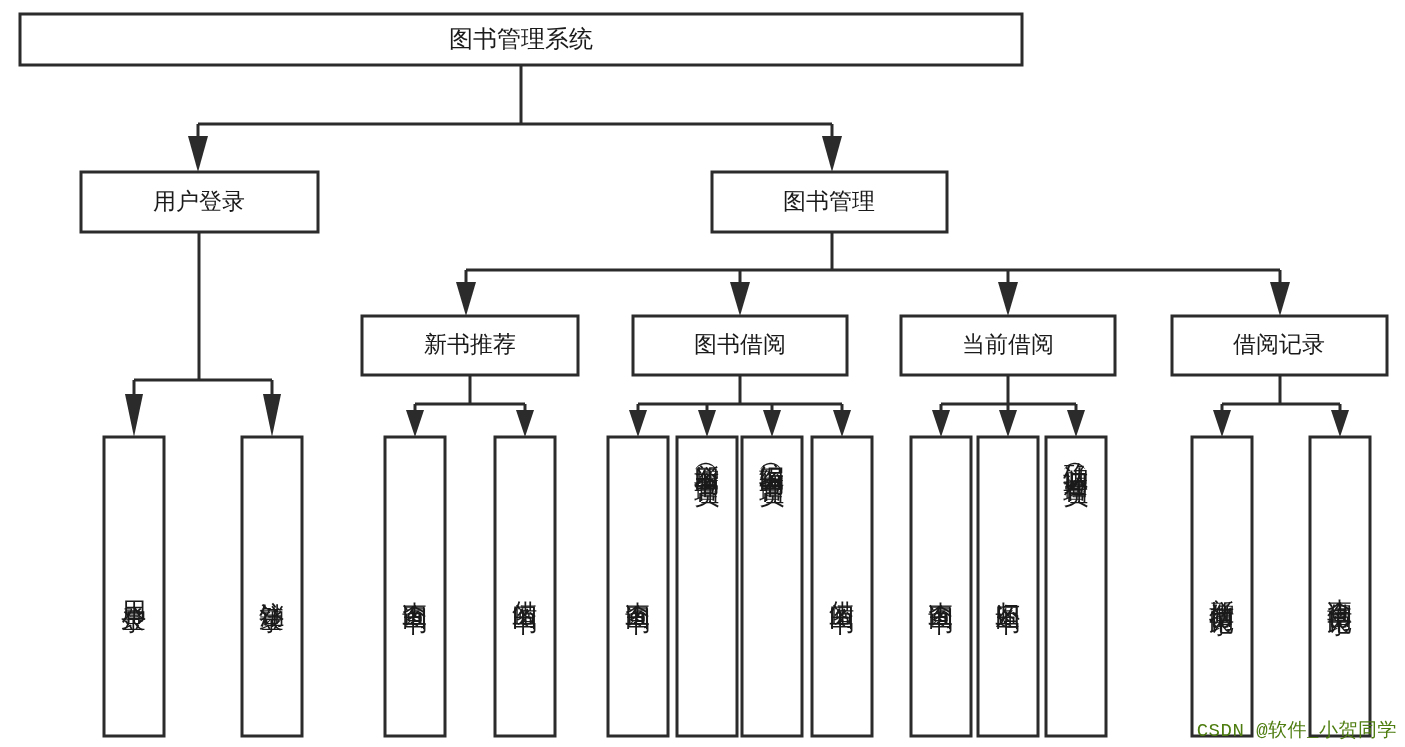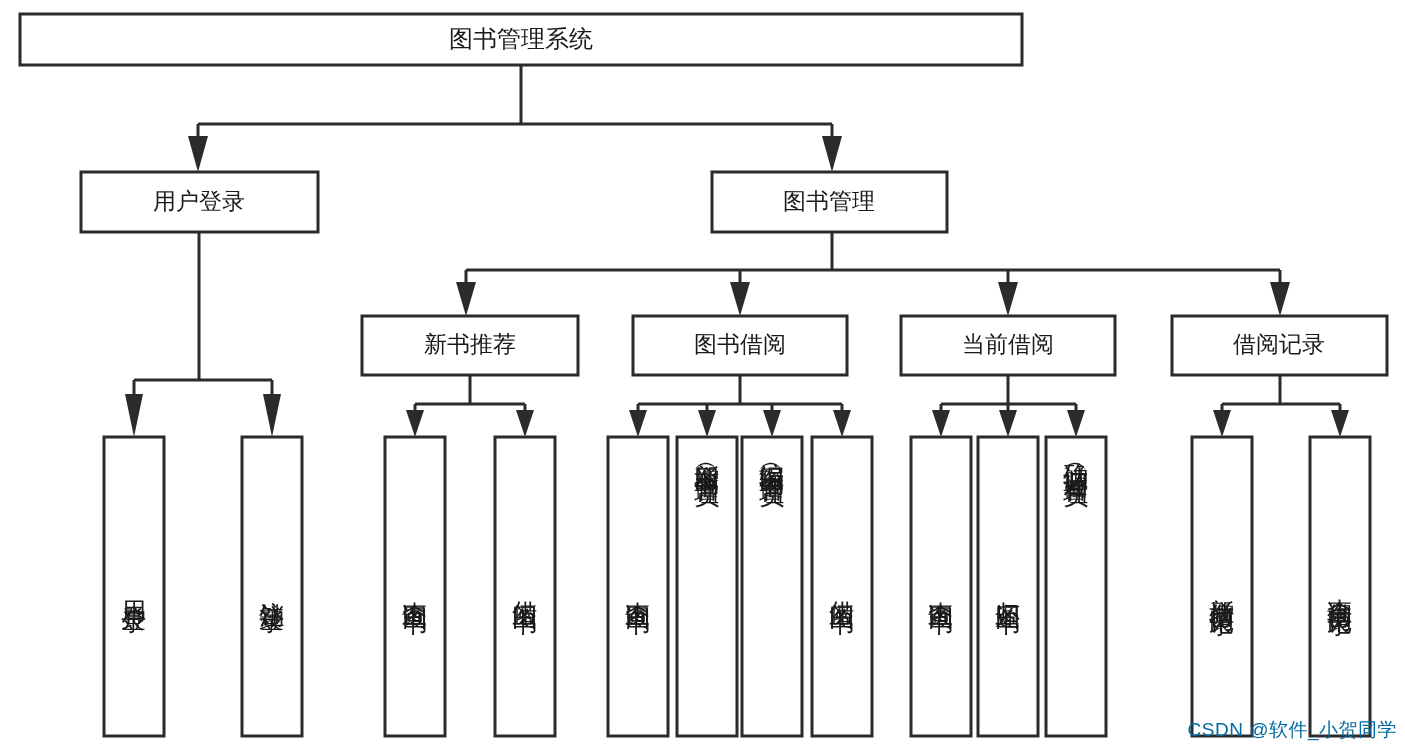--- a/index.html
+++ b/index.html
@@ -69,23 +69,23 @@
     line-height: 1.06;
     letter-spacing: 3px;
     color: #1a1a1a;
     white-space: nowrap;
     text-align: center;
   }
   .watermark {
     position: absolute;
     right: 8px;
     bottom: 4px;
-    font-family: Liberation Sans, sans-serif;
+    font-family: Liberation Mono, monospace;
     font-size: 19px;
-    color: #0369a1;
+    color: #4d7c0f;
     letter-spacing: 0.5px;
     white-space: nowrap;
     pointer-events: none;
   }
 </style>
 </head>
 <body>
 
 <div id="diagram-root">
 

